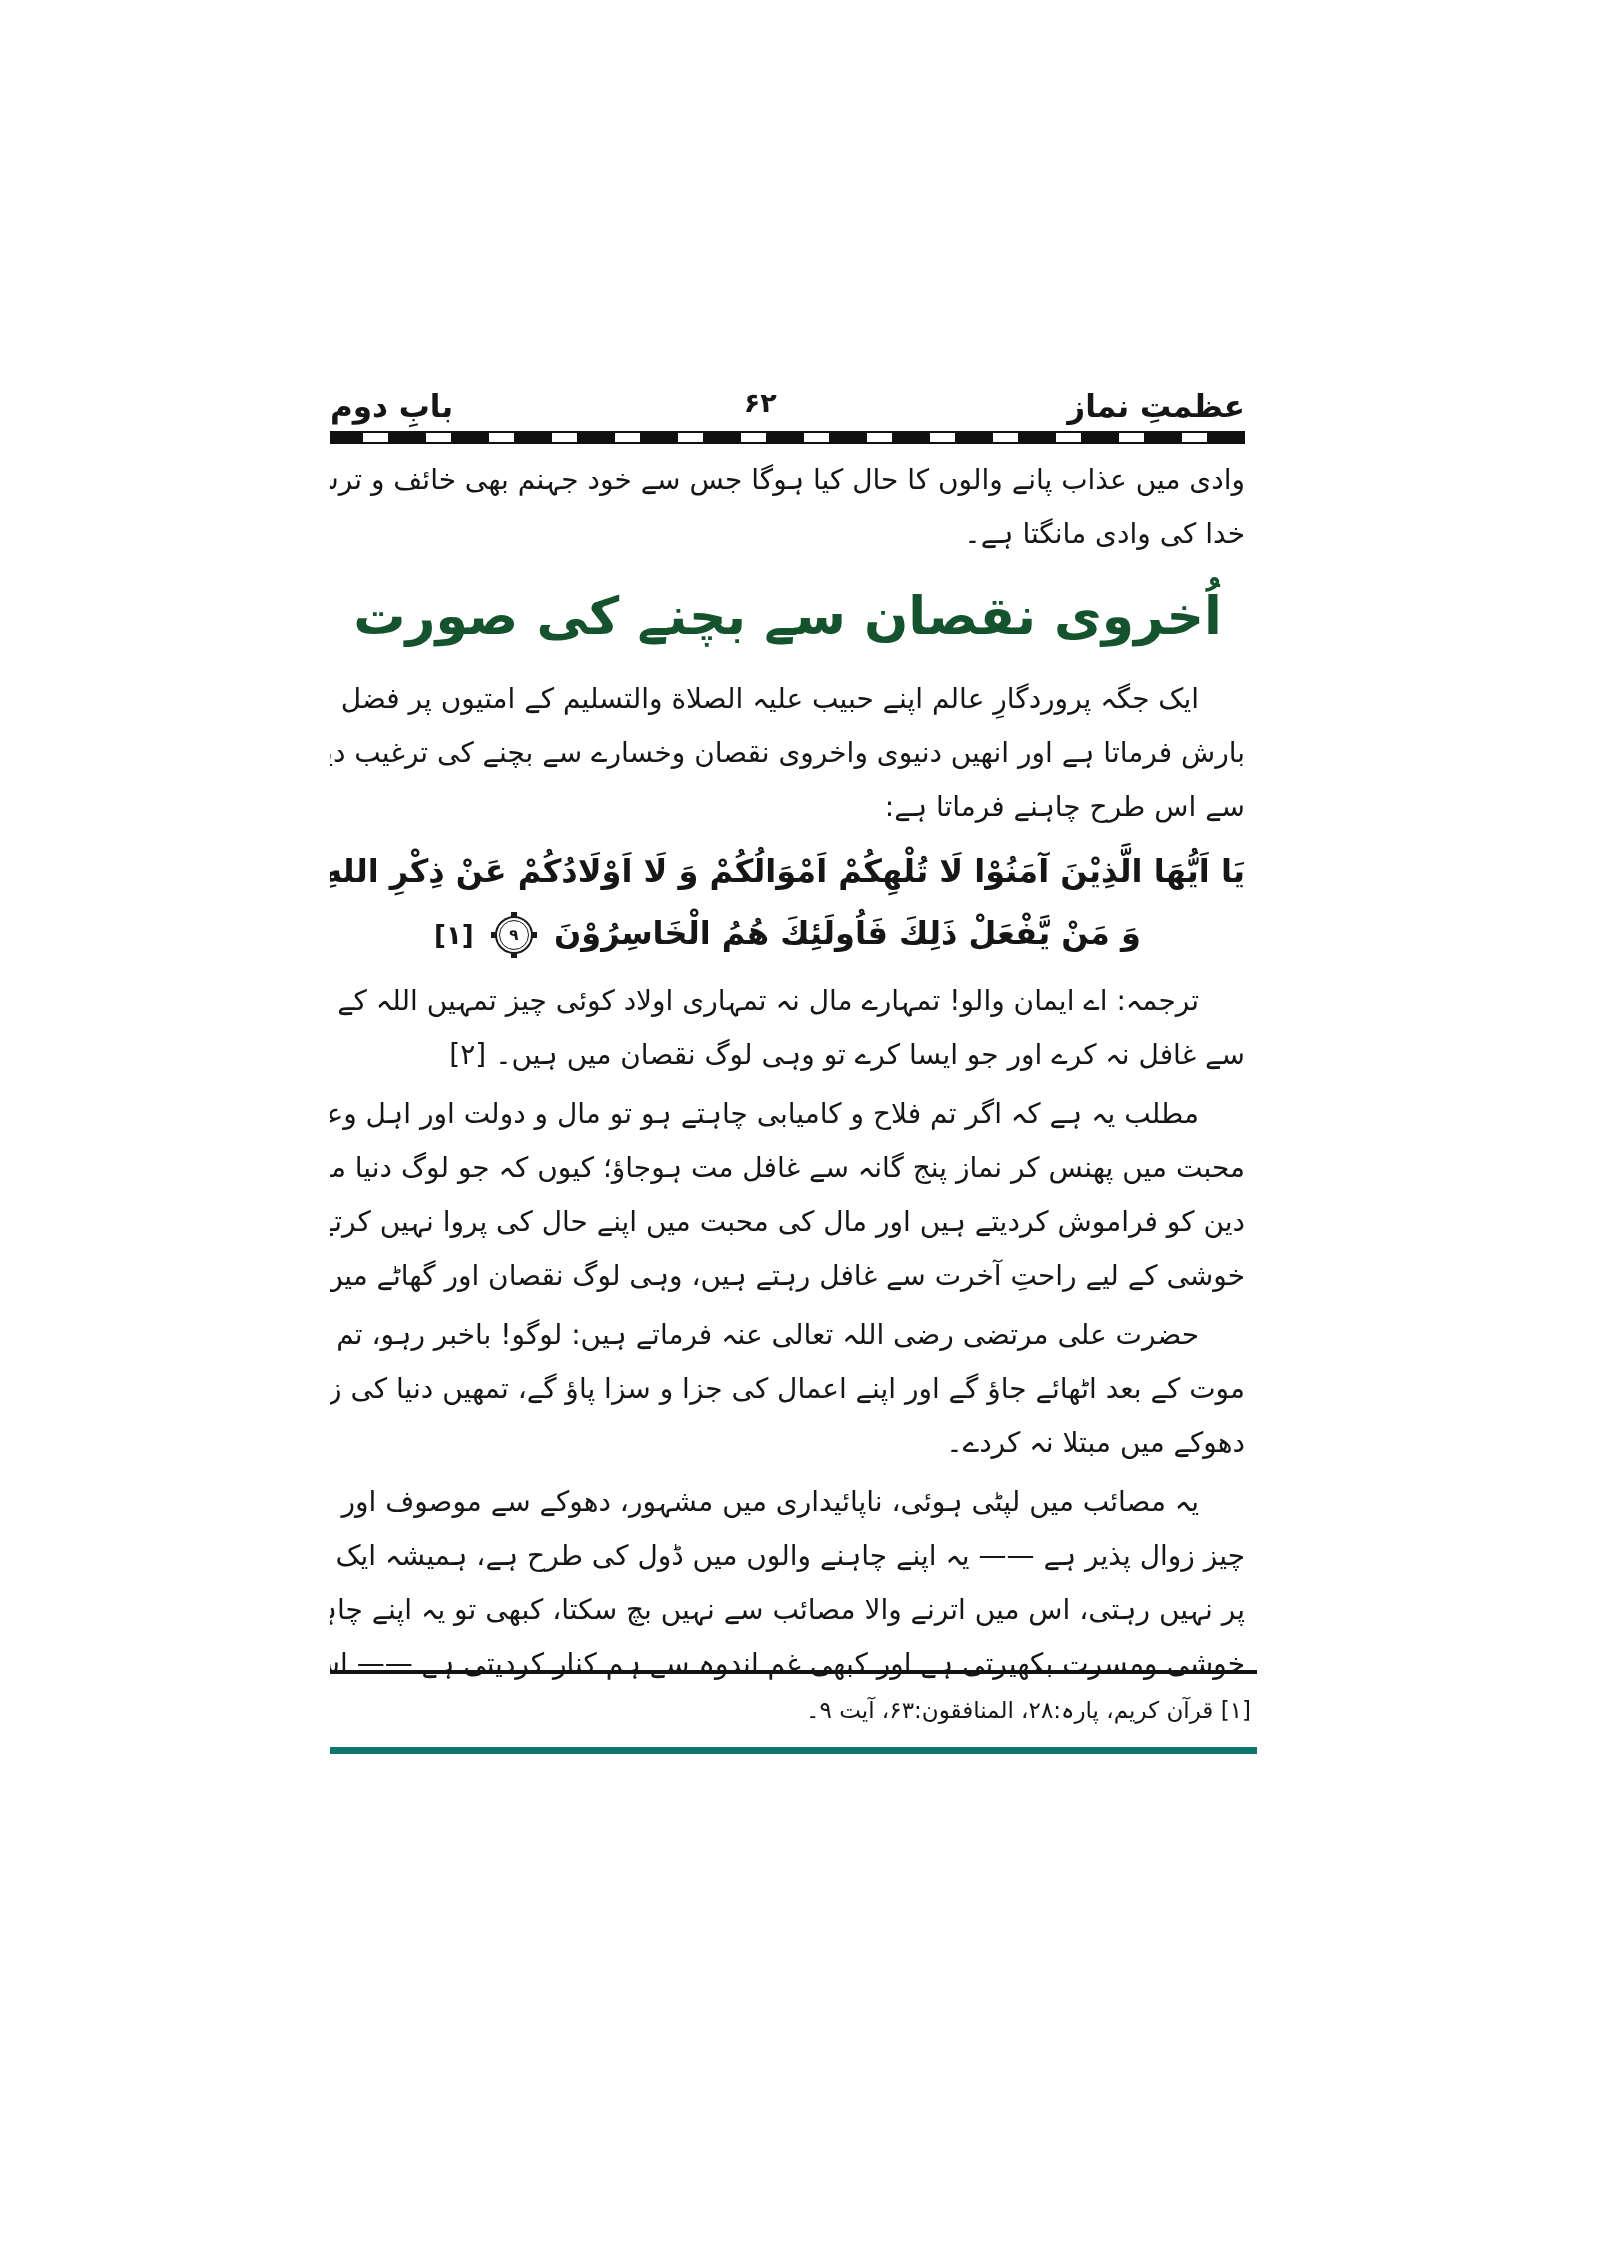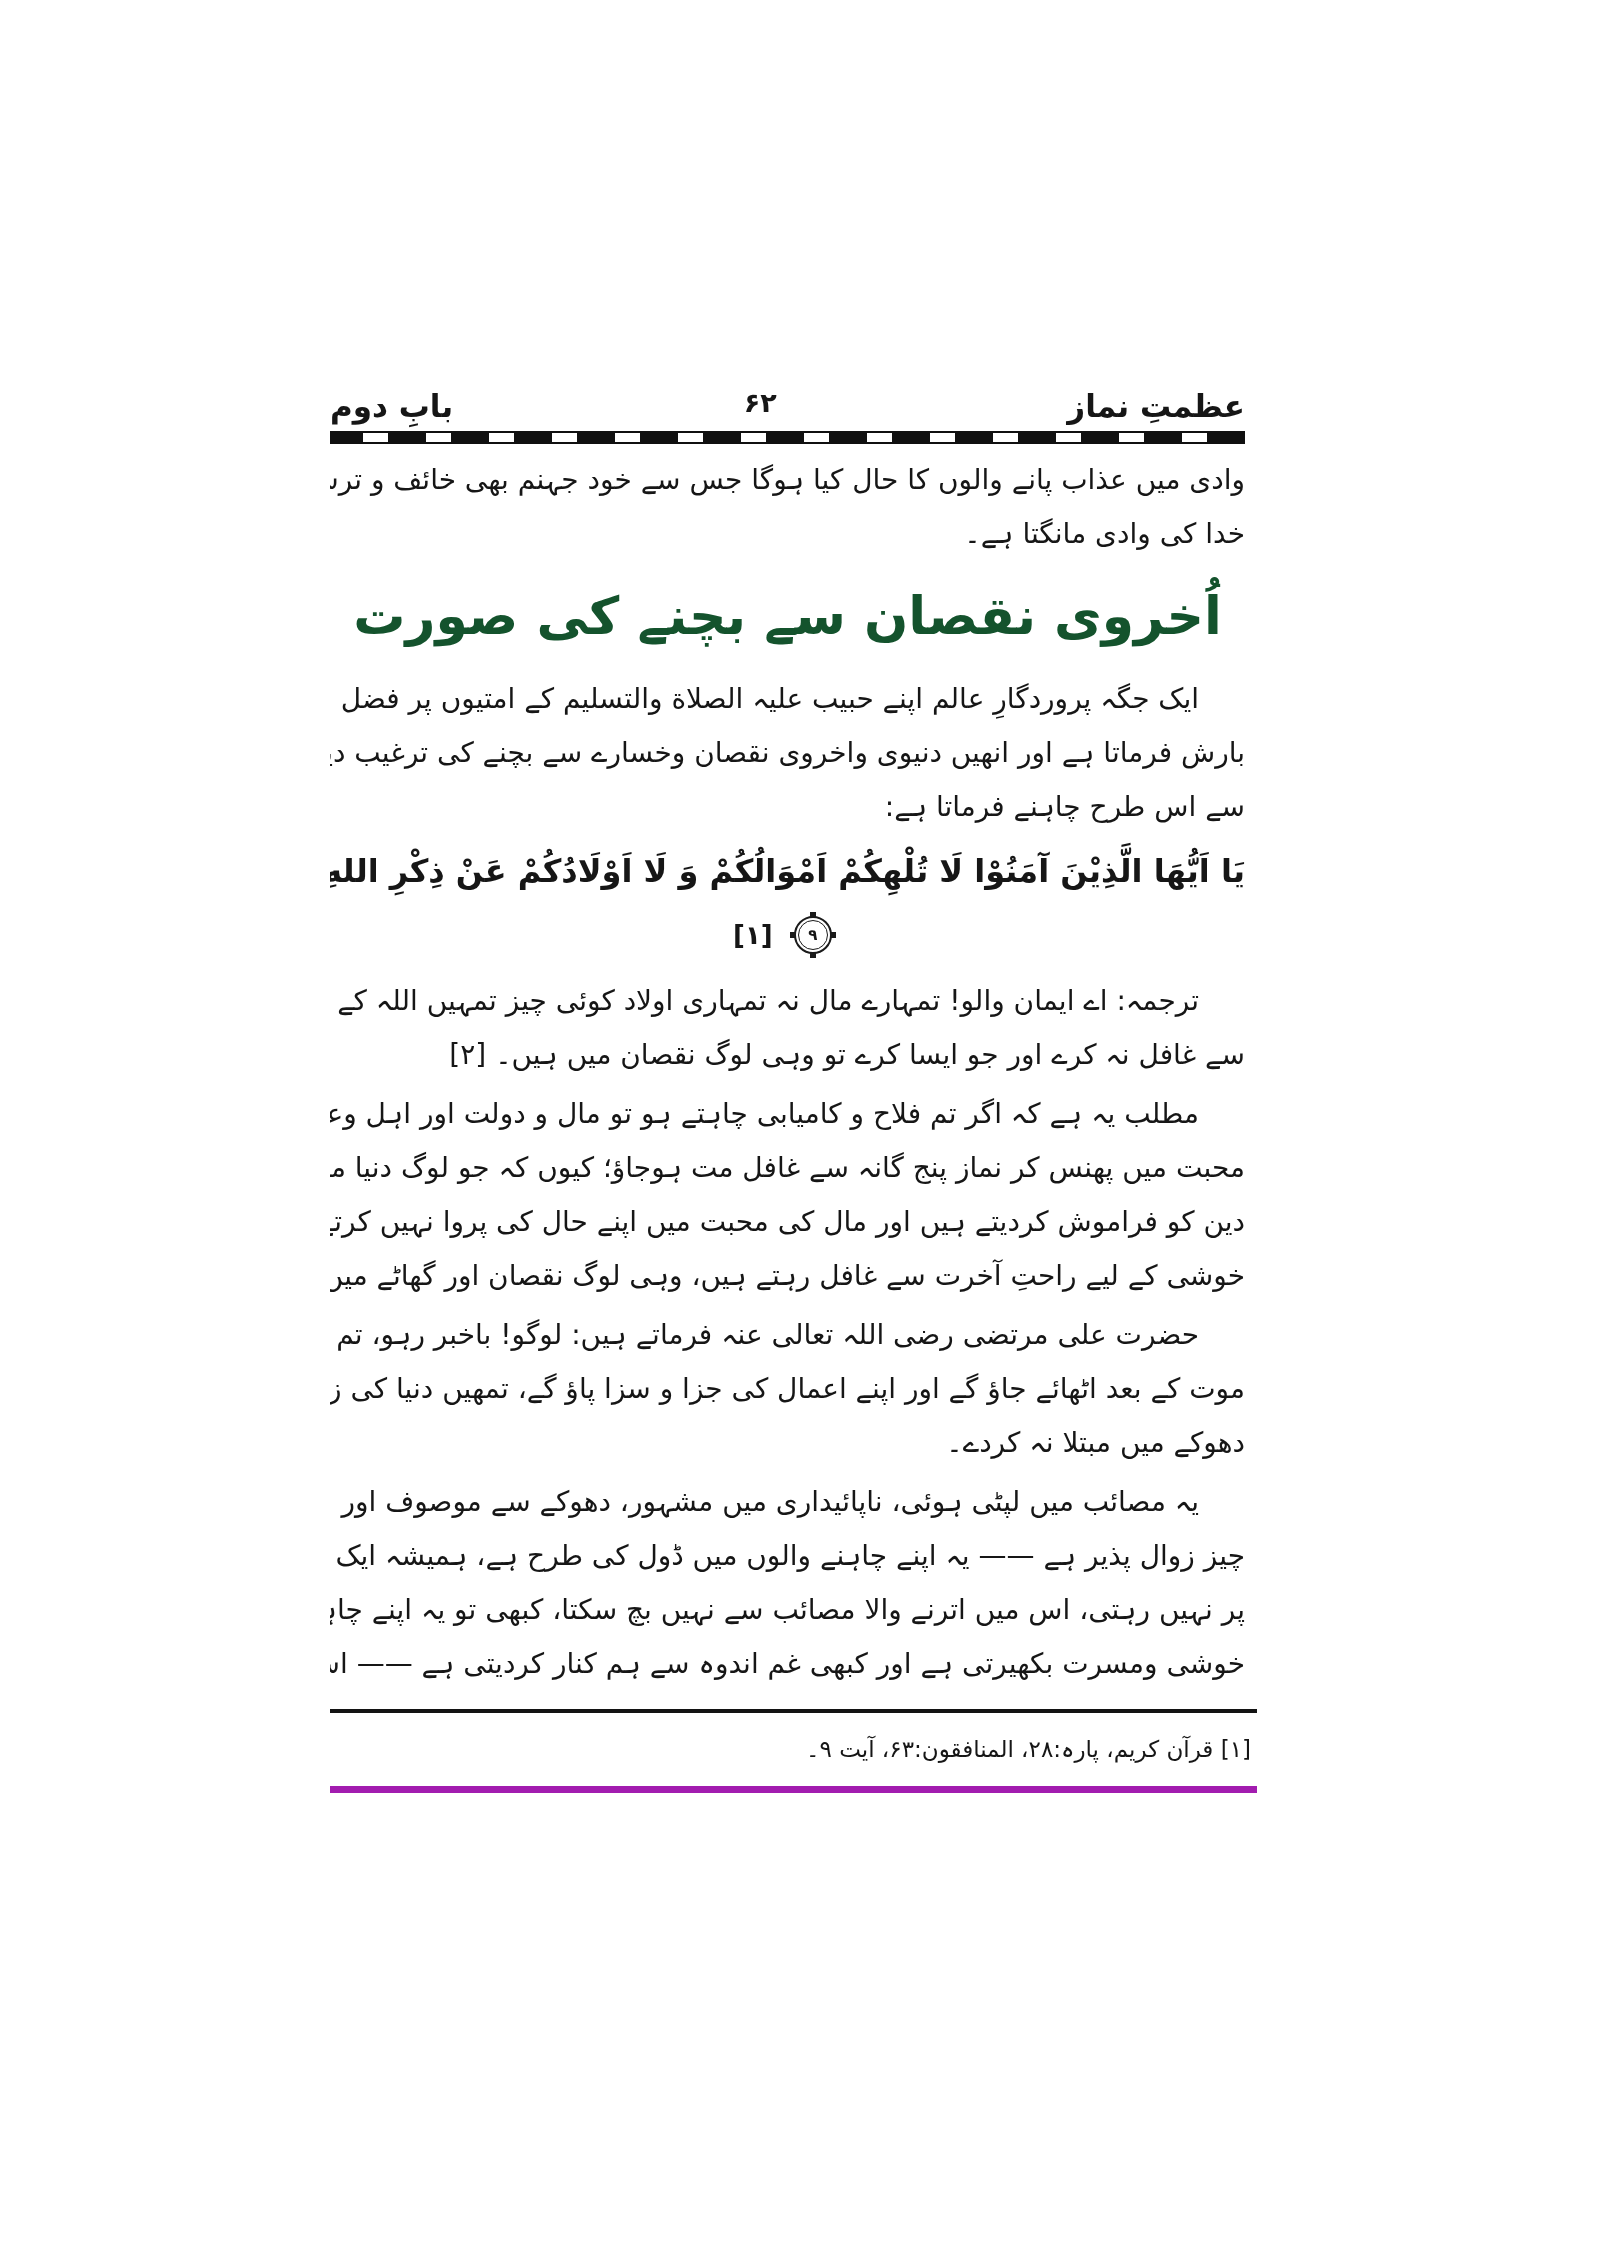--- a/index.html
+++ b/index.html
@@ -41,22 +41,22 @@
         border:2px solid #1a1a1a;border-radius:50%;vertical-align:middle;
         margin:0 10px;}
   .ayah .inner{position:absolute;inset:2px;border:1px solid #1a1a1a;border-radius:50%;
         display:flex;align-items:center;justify-content:center;
         font-size:15px;font-weight:bold;line-height:1;}
   .ayah .knob{position:absolute;top:-6px;left:14px;width:6px;height:6px;background:#1a1a1a;
         box-shadow:0 40px 0 0 #1a1a1a,-20px 20px 0 0 #1a1a1a,20px 20px 0 0 #1a1a1a;}
   .vref{font-size:26px;font-weight:bold;vertical-align:middle;}
 
   
-  .footnotes{position:absolute;top:1709px;left:330px;width:915px;direction:rtl;
-     border-top:4px solid #131313;border-bottom:7px solid #a21caf;
+  .footnotes{position:absolute;top:1670px;left:330px;width:915px;direction:rtl;
+     border-top:4px solid #131313;border-bottom:7px solid #0f766e;
      padding:14px 6px 14px 6px;}
   .fn{font-size:23px;line-height:45px;text-align:right;white-space:nowrap;}
 </style>
 </head>
 <body>
 
 <div class="page">
 
   <div class="content">
 
@@ -81,20 +81,21 @@
         <div class="ln jl ind">ایک جگہ پروردگارِ عالم اپنے حبیب علیہ الصلاة والتسلیم کے امتیوں پر فضل وکرم کی</div>
         <div class="ln jl">بارش فرماتا ہے اور انھیں دنیوی واخروی نقصان وخسارے سے بچنے کی ترغیب دیتا ہے تو ان</div>
         <div class="ln el">سے اس طرح چاہنے فرماتا ہے:</div>
       </div>
 
       <div class="verse">
         <div class="vline">
           <span>يَا اَيُّهَا الَّذِيْنَ آمَنُوْا لَا تُلْهِكُمْ اَمْوَالُكُمْ وَ لَا اَوْلَادُكُمْ عَنْ ذِكْرِ اللهِ</span>
         </div>
         <div class="vline">
+          <span>وَ مَنْ يَّفْعَلْ ذَلِكَ فَاُولَئِكَ هُمُ الْخَاسِرُوْنَ</span>
           <span class="ayah">
             <span class="knob"></span>
             <span class="inner">۹</span>
           </span>
           <span class="vref">[۱]</span>
         </div>
       </div>
 
       <div class="para">
         <div class="ln jl ind">ترجمہ: اے ایمان والو! تمہارے مال نہ تمہاری اولاد کوئی چیز تمہیں اللہ کے ذکر</div>

